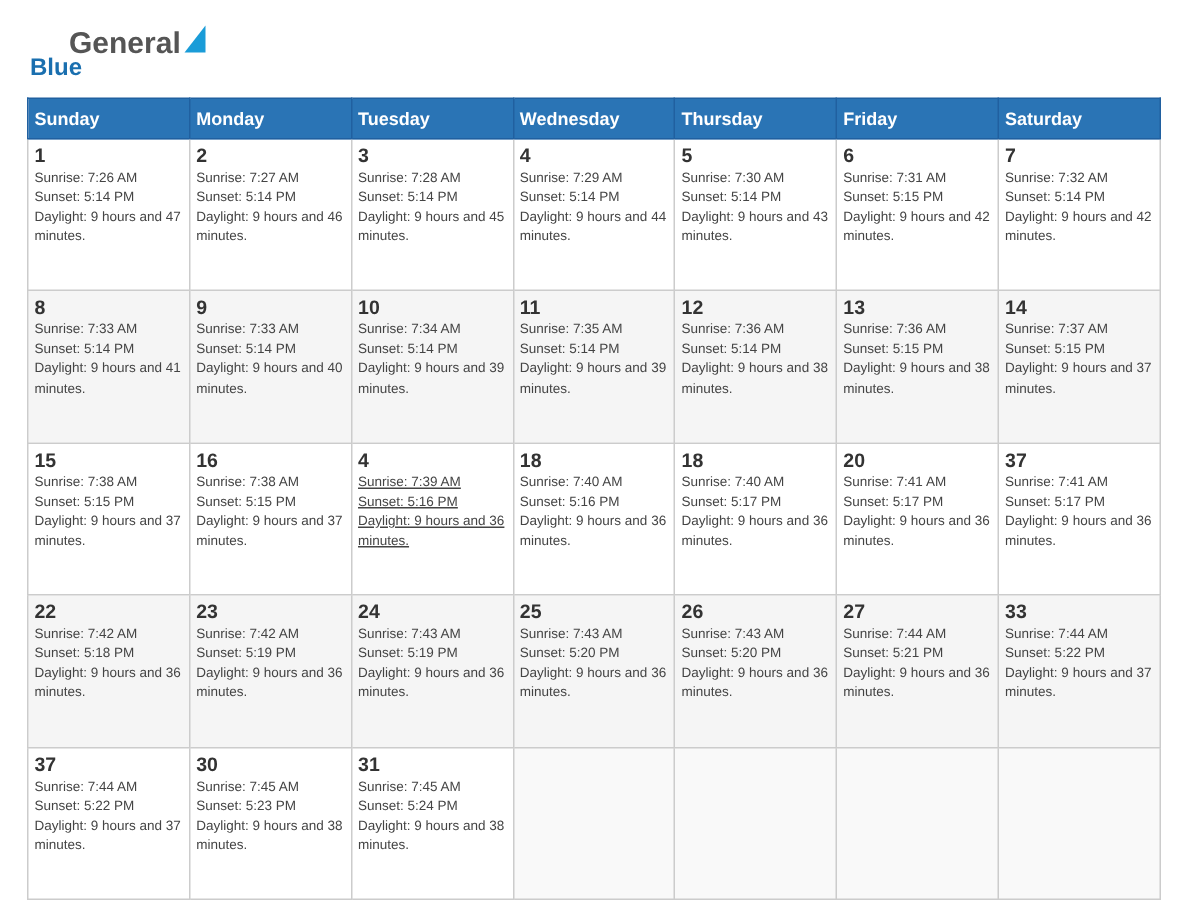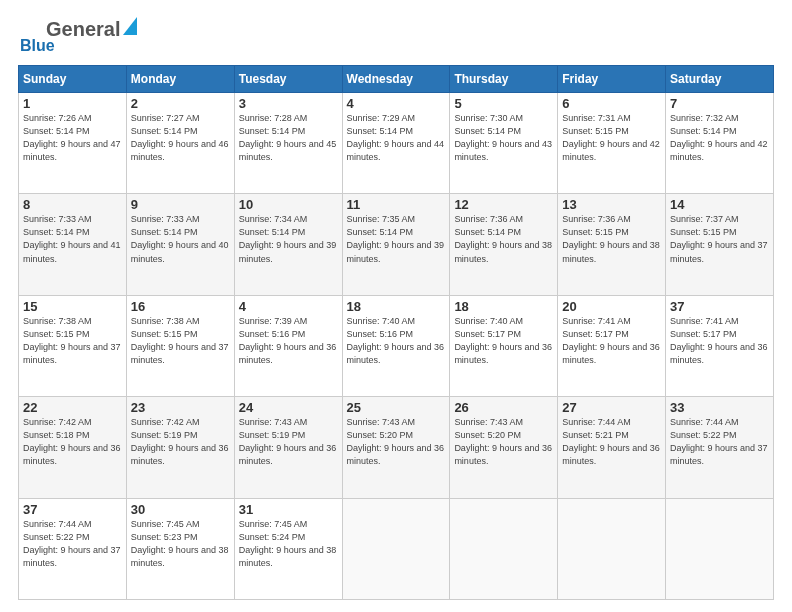--- a/index.html
+++ b/index.html
@@ -214,21 +214,21 @@
 Daylight: 9 hours and 37 minutes.</div>
           </td>
           <td>
             <span class="day-num">16</span>
             <div class="day-info" style="white-space: pre-line;">Sunrise: 7:38 AM
 Sunset: 5:15 PM
 Daylight: 9 hours and 37 minutes.</div>
           </td>
           <td>
             <span class="day-num">4</span>
-            <div class="day-info" style="white-space: pre-line;">Sunrise: 7:39 AM
+            <div class="day-info" style="white-space: pre-line; text-decoration: underline;">Sunrise: 7:39 AM
 Sunset: 5:16 PM
 Daylight: 9 hours and 36 minutes.</div>
           </td>
           <td>
             <span class="day-num">18</span>
             <div class="day-info" style="white-space: pre-line;">Sunrise: 7:40 AM
 Sunset: 5:16 PM
 Daylight: 9 hours and 36 minutes.</div>
           </td>
           <td>

